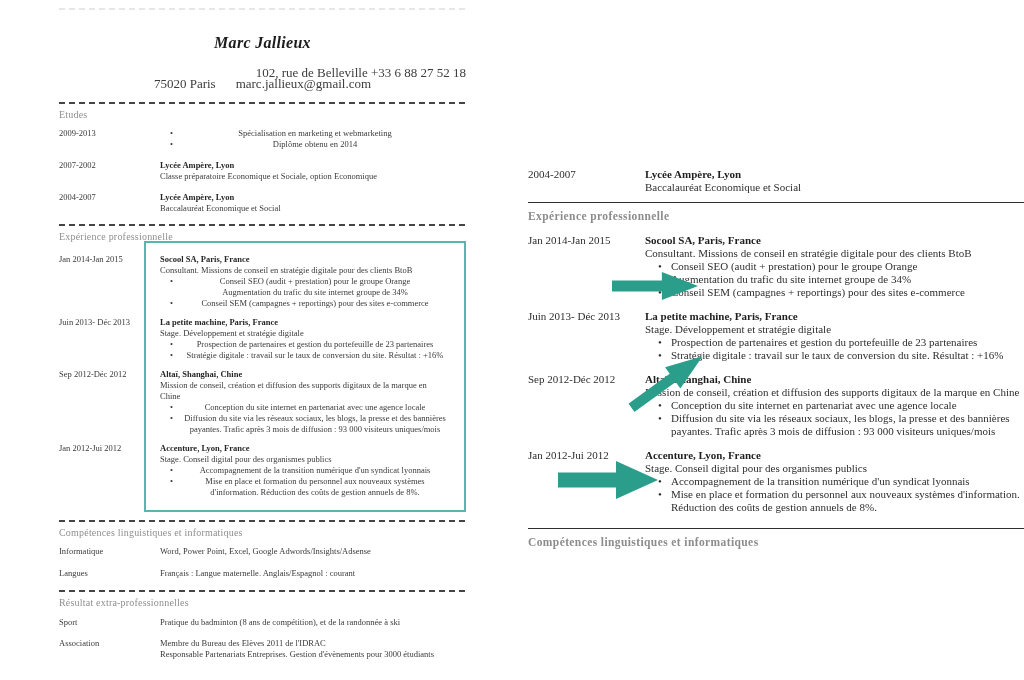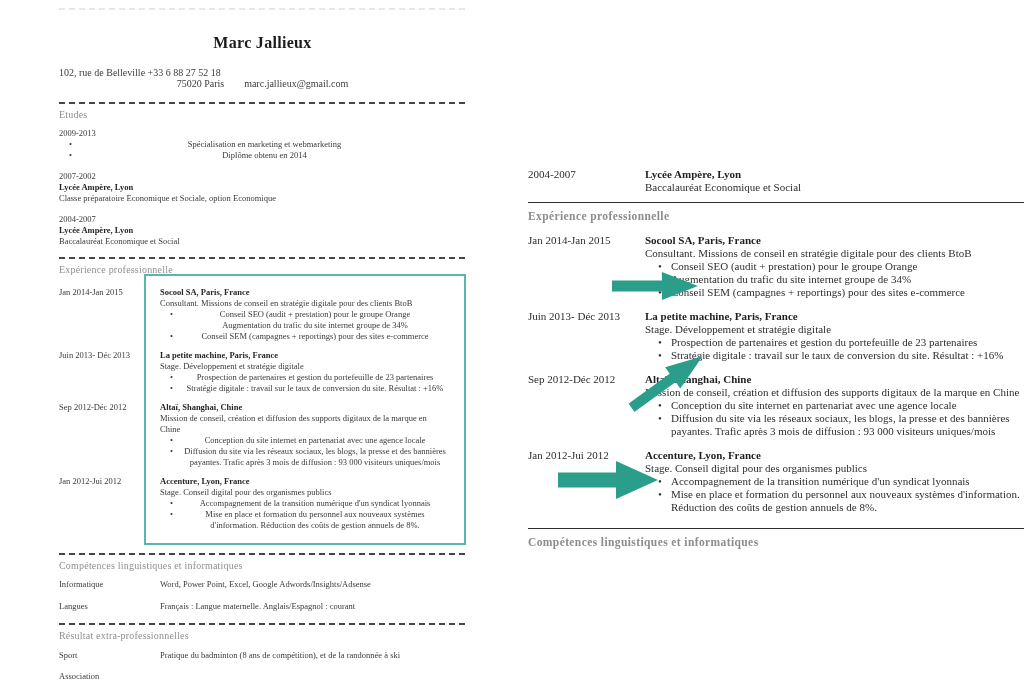--- a/index.html
+++ b/index.html
@@ -4,34 +4,34 @@
 <style>
   html,body{margin:0;padding:0;background:#ffffff;}
   .canvas{
     position:relative;width:1024px;height:680px;background:#ffffff;overflow:hidden;
     font-family:"Liberation Serif","DejaVu Serif",serif;color:#333;
   }
   
   .left-page{position:absolute;left:45px;top:0;width:407px;height:680px;padding:8px 14px 0 14px;}
   .sep{height:2px;background:repeating-linear-gradient(90deg,#454545 0 6px,transparent 6px 10px);}
   .sep-faint{height:2px;background:repeating-linear-gradient(90deg,#e7e7e7 0 6px,transparent 6px 10px);}
-  .name{margin-top:24px;text-align:center;font-weight:bold;font-size:16px;color:#1c1c1c;letter-spacing:.3px;}
-  .contact{margin-top:15px;text-align:left;font-size:10px;line-height:11px;color:#3c3c3c;}
+  .name{margin-top:24px;text-align:center;font-weight:bold;font-size:16px;color:#1c1c1c;letter-spacing:.3px;font-style:italic;}
+  .contact{margin-top:15px;text-align:right;font-size:13px;line-height:11px;color:#3c3c3c;}
   .contact-row2{display:flex;justify-content:center;gap:20px;}
   .l-sep1{margin-top:13px;}
   .l-label{margin-top:5px;font-size:10px;line-height:11px;color:#8f8f8f;letter-spacing:.2px;}
   .l-row{display:flex;font-size:8.5px;line-height:11px;color:#3a3a3a;}
   .l-dates{width:101px;flex-shrink:0;}
   .l-content{flex:1;padding-right:18px;}
   .l-title{font-weight:bold;color:#262626;}
   .bullets{margin-top:0;}
   .bullet{position:relative;padding-left:12px;margin-left:10px;white-space:pre-line;text-align:center;}
   .bullet::before{content:"\2022";position:absolute;left:0;top:0;}
   .edu-rows{margin-top:8px;}
-  .edu-row{margin-bottom:10px;flex-direction:column;}
+  .edu-row{margin-bottom:10px;}
   .l-sep2{margin-top:4px;}
   .exp-wrap{position:relative;margin-top:4px;padding:8px 0 4px 0;}
   .exp-row{margin-bottom:8px;}
   .highlight-box{position:absolute;left:85px;right:0px;top:-5px;bottom:-2px;border:2px solid #5ab5ac;pointer-events:none;}
   .l-sep3{margin-top:10px;}
   .skill-rows{margin-top:8px;}
   .skill-row{margin-bottom:11px;}
   .l-sep4{margin-top:1px;}
   .act-rows{margin-top:9px;}
   .act-row{margin-bottom:10px;}
@@ -175,20 +175,22 @@
     <div class="sep l-sep4"></div>
     <div class="l-label">Résultat extra-professionnelles</div>
 
     <div class="act-rows">
       <div class="l-row act-row">
         <div class="l-dates">Sport</div>
         <div class="l-content pre">Pratique du badminton (8 ans de compétition), et de la randonnée à ski</div>
       </div>
       <div class="l-row act-row">
         <div class="l-dates">Association</div>
+        <div class="l-content pre">Membre du Bureau des Elèves 2011 de l'IDRAC
+Responsable Partenariats Entreprises. Gestion d'évènements pour 3000 étudiants</div>
       </div>
     </div>
   </div>
 
   <div class="right-frag">
     <div class="r-row">
       <div class="r-dates">2004-2007</div>
       <div class="r-content">
         <div class="r-title">Lycée Ampère, Lyon</div>
         <div>Baccalauréat Economique et Social</div>

